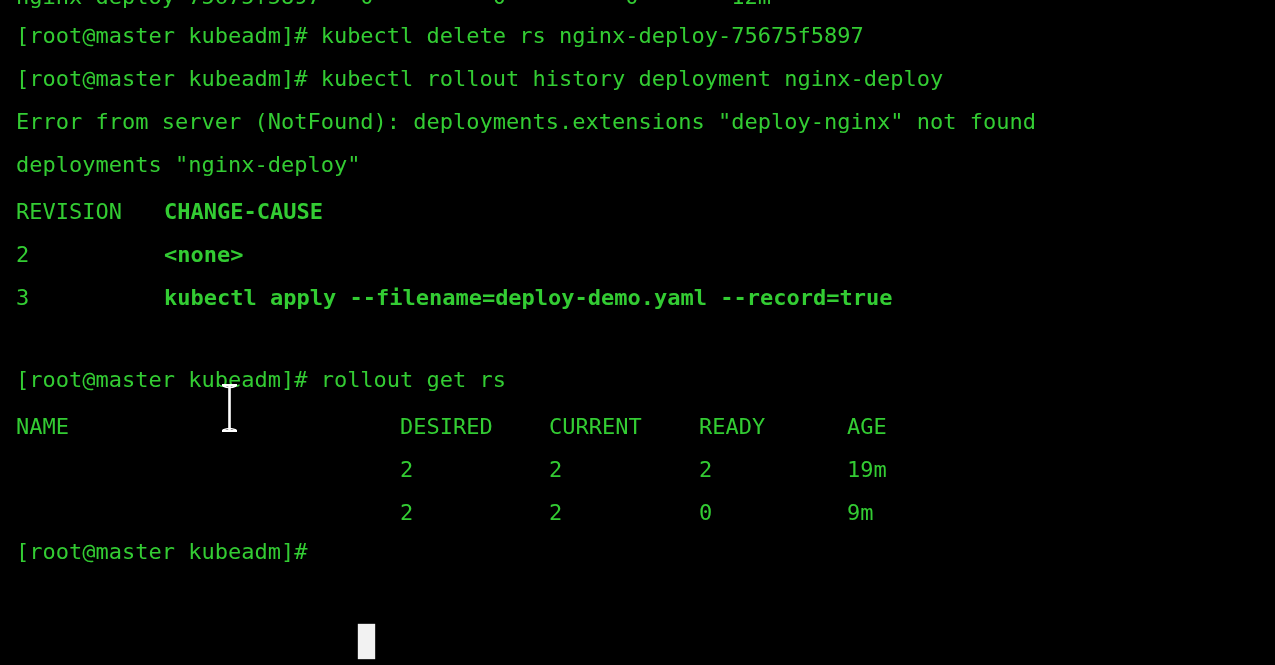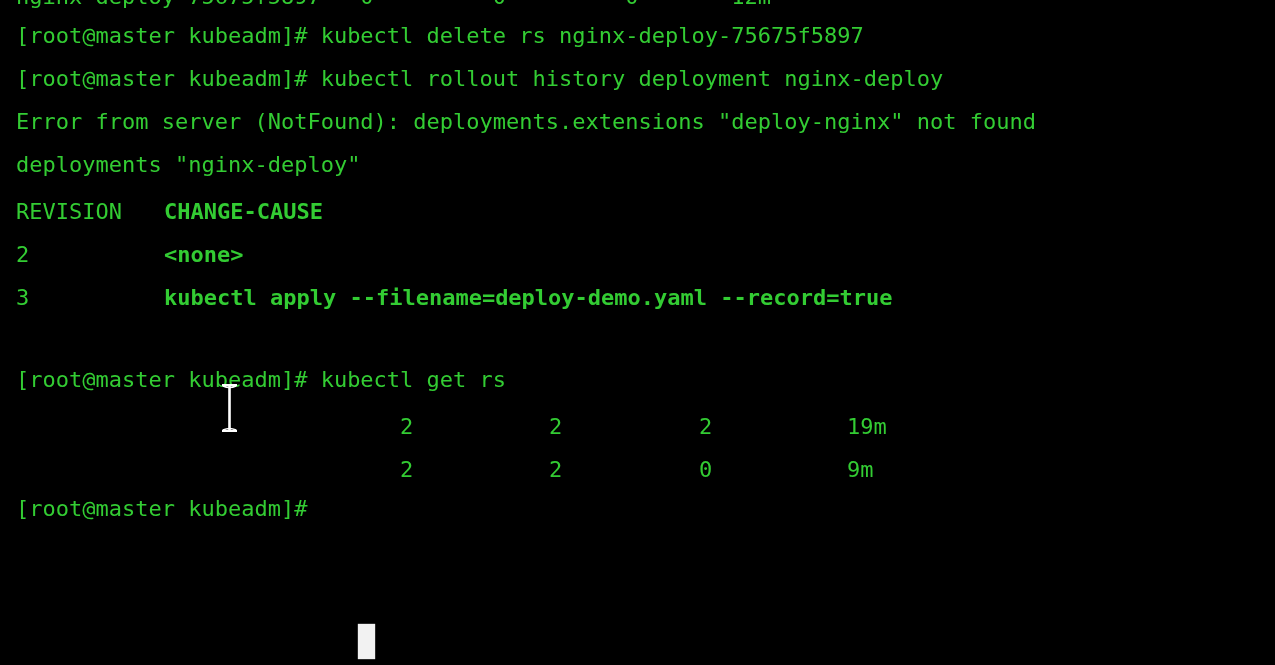--- a/index.html
+++ b/index.html
@@ -106,22 +106,29 @@
       <span class="c rev-col-revision">2</span>
       <span class="c rev-col-cause">&lt;none&gt;</span>
     </div>
     <div class="row">
       <span class="c rev-col-revision">3</span>
       <span class="c rev-col-cause">kubectl apply --filename=deploy-demo.yaml --record=true</span>
     </div>
 
     <div class="line blank">&nbsp;</div>
 
-    <div class="line">[root@master kubeadm]# kubectl get rs</div>
+    <div class="line">[root@master kubeadm]# rollout get rs</div>
 
+    <div class="row">
+      <span class="c col-name">NAME</span>
+      <span class="c col-desired">DESIRED</span>
+      <span class="c col-current">CURRENT</span>
+      <span class="c col-ready">READY</span>
+      <span class="c col-age">AGE</span>
+    </div>
 
     <div class="row">
       <span class="c col-desired">2</span>
       <span class="c col-current">2</span>
       <span class="c col-ready">2</span>
       <span class="c col-age">19m</span>
     </div>
 
     <div class="row">
       <span class="c col-desired">2</span>

